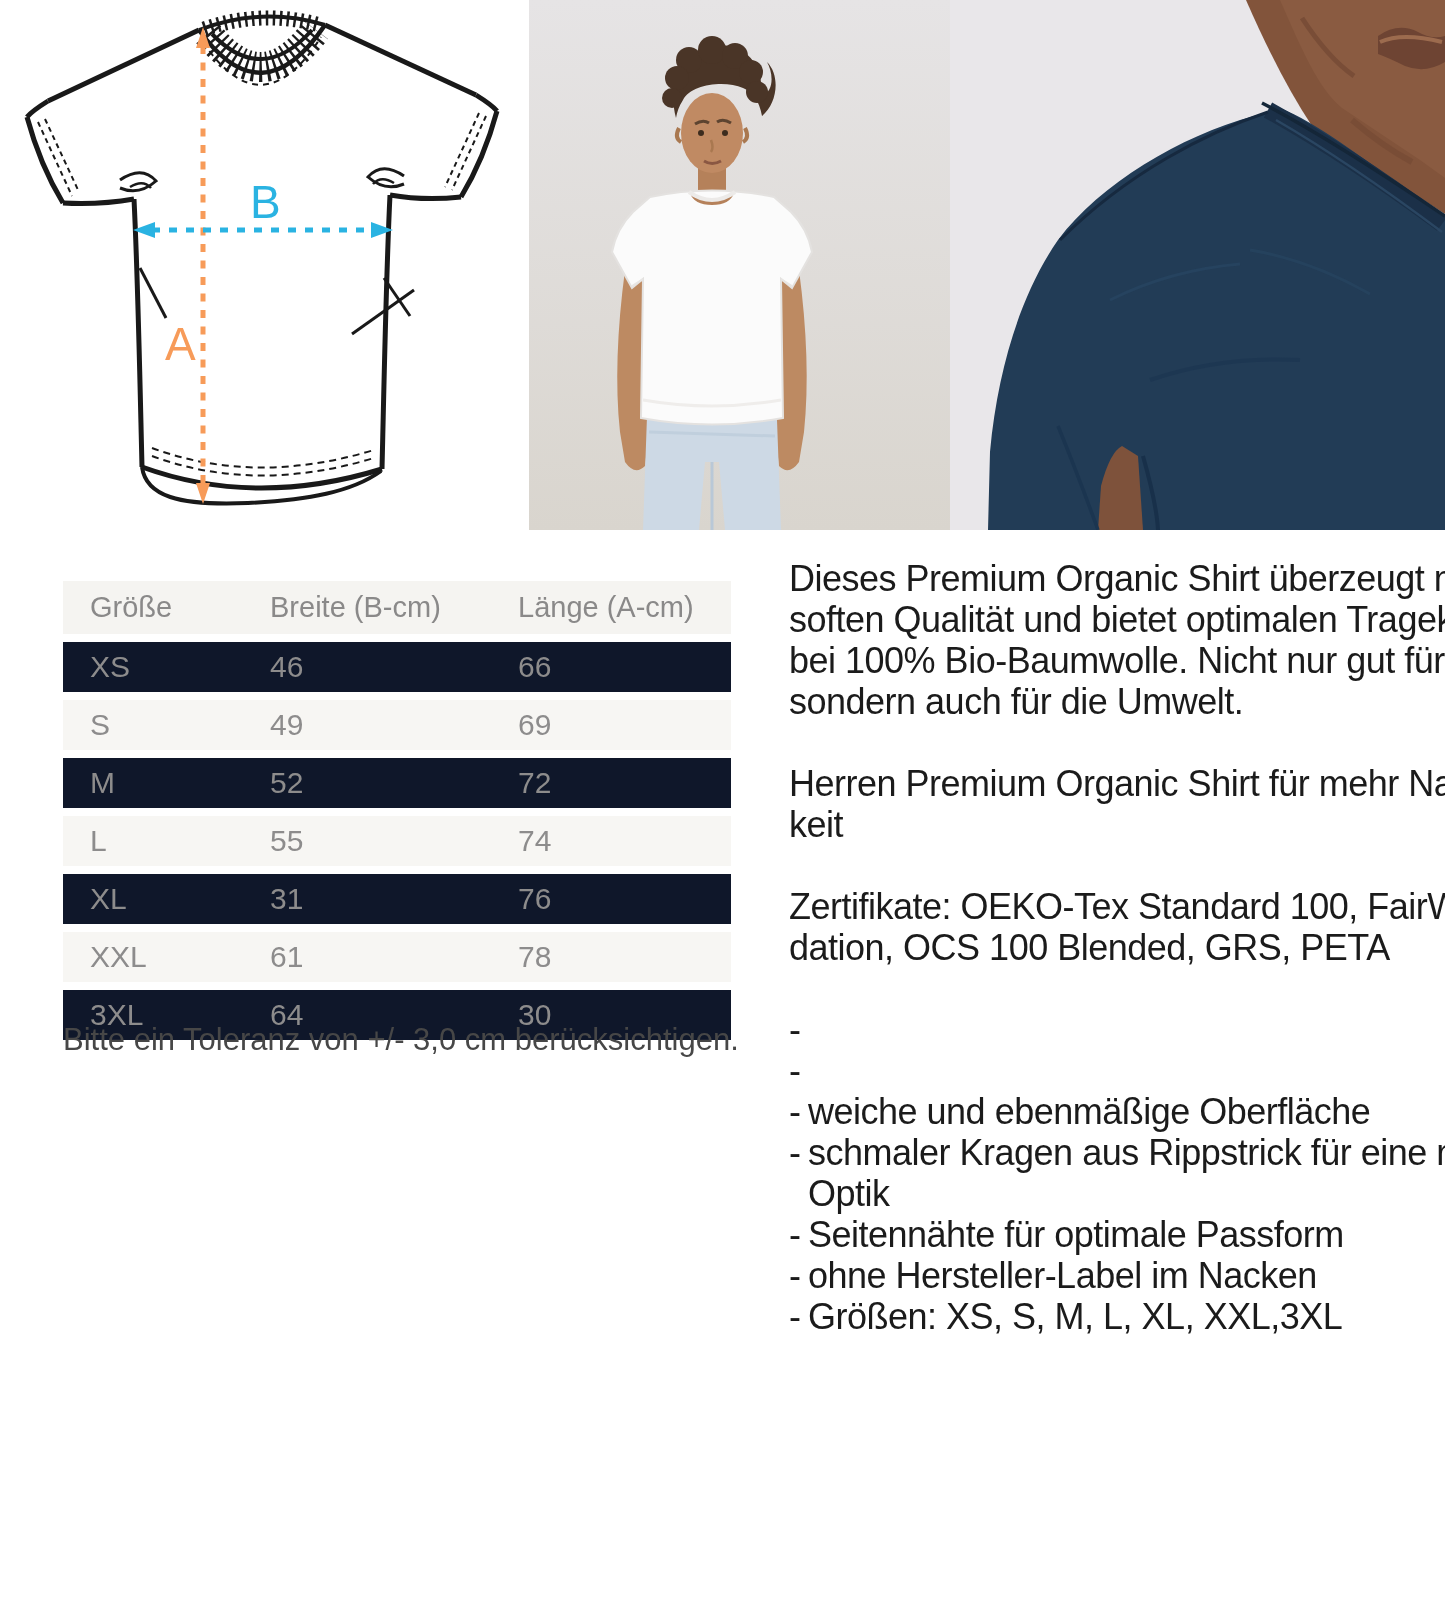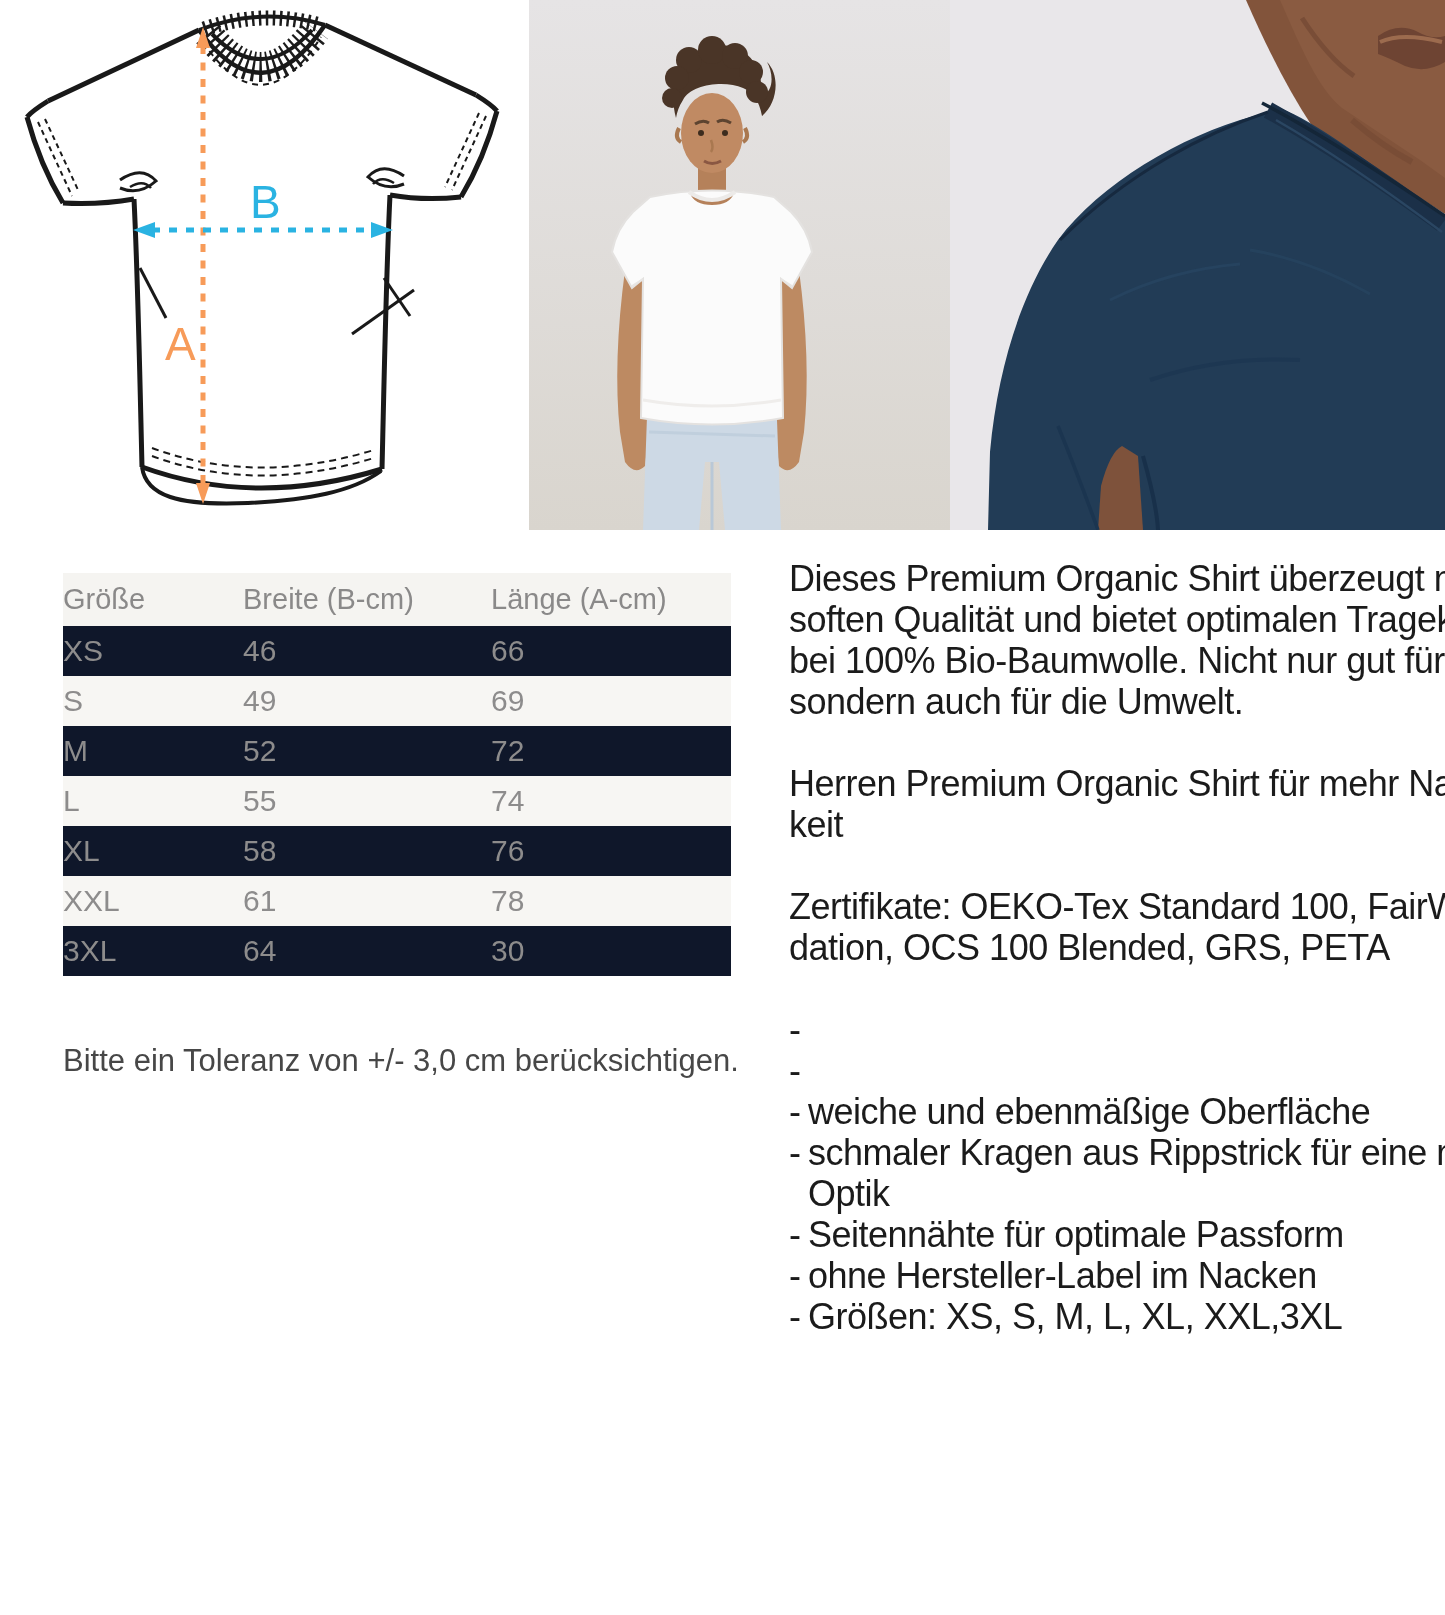--- a/index.html
+++ b/index.html
@@ -10,27 +10,27 @@
   .abs{position:absolute;}
 
   
   .diagram-block{left:0;top:0;width:529px;height:530px;background:#fff;}
   .photo-model{left:529px;top:0;width:421px;height:530px;}
   .photo-detail{left:950px;top:0;width:495px;height:530px;}
 
   
   .size-table{left:63px;top:573px;width:668px;font-size:30px;color:#8d8c8c;}
   .tr{display:grid;grid-template-columns:180px 248px 240px;align-items:center;
-      height:50px;}
+      padding-left:27px;height:50px;margin-top:8px;}
   .tr.head{height:53px;background:#f5f4f1;font-size:29px;color:#8a8989;}
   .tr.odd{background:#0f172a;}
   .tr.even{background:#f7f6f3;}
 
   
-  .tolerance{left:63px;top:1039px;font-size:31px;line-height:44px;color:#474747;}
+  .tolerance{left:63px;top:1018px;font-size:31px;line-height:44px;color:#474747;}
 
   
   .descr{left:789px;top:558px;width:656px;color:#1b1b1b;font-size:36px;
          line-height:41px;letter-spacing:-0.5px;}
   .descr p{margin:0 0 41px 0;white-space:pre;}
   .blist{margin:0;}
   .bitem{display:flex;white-space:pre;}
   .bitem .dash{width:19px;flex:0 0 19px;}
 </style>
 </head>
@@ -191,21 +191,21 @@
       <span>52</span>
       <span>72</span>
     </div>
     <div class="tr even">
       <span>L</span>
       <span>55</span>
       <span>74</span>
     </div>
     <div class="tr odd">
       <span>XL</span>
-      <span>58</span>
+      <span>31</span>
       <span>76</span>
     </div>
     <div class="tr even">
       <span>XXL</span>
       <span>61</span>
       <span>78</span>
     </div>
     <div class="tr odd">
       <span>3XL</span>
       <span>64</span>

